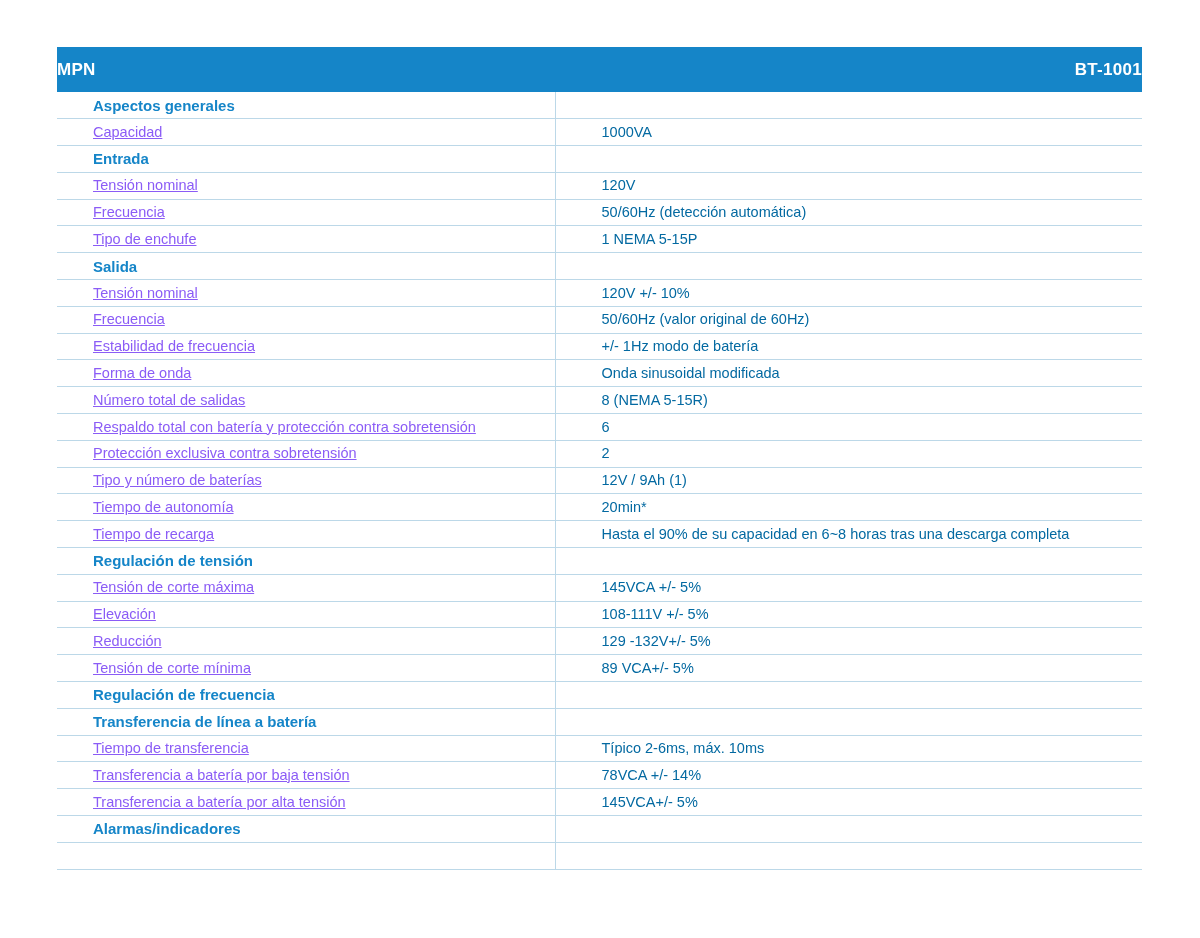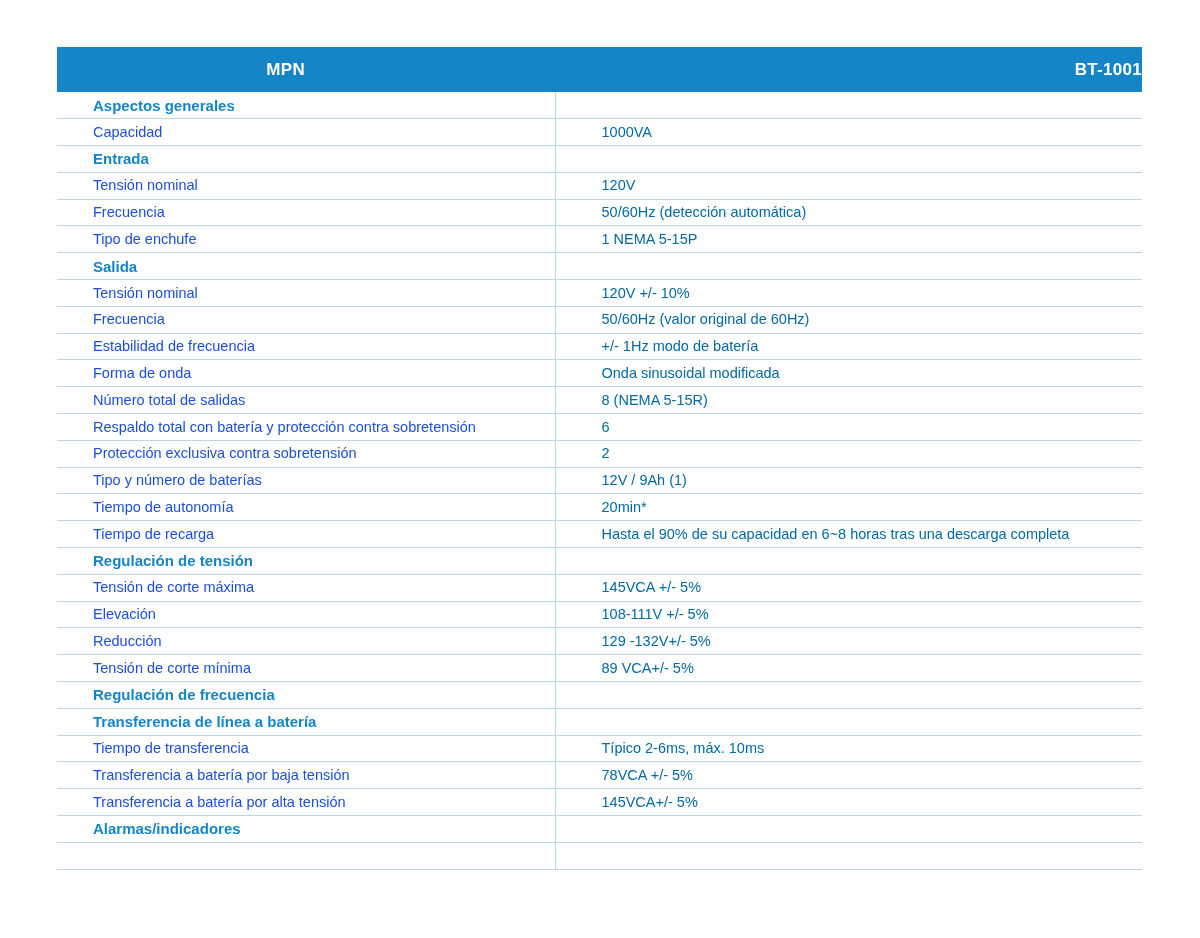--- a/index.html
+++ b/index.html
@@ -40,21 +40,21 @@
     font-size: 17px;
     font-weight: bold;
     letter-spacing: 0.3px;
     height: 45px;
     padding: 0;
     margin: 0;
     border: none;
     vertical-align: middle;
   }
   th.head-mpn {
-    text-align: right;
+    text-align: left;
     padding-right: 250px;
   }
   th.head-model {
     text-align: right;
     padding-left: 50px;
   }
 
   
   tbody tr {
     height: 26.8px;
@@ -78,22 +78,23 @@
     white-space: nowrap;
   }
 
   
   tbody tr.section-row td.cell-label {
     color: #1585c8;
     font-weight: bold;
     font-size: 15px;
   }
   tbody tr.data-row td.cell-label {
-    color: #1d4ed8;
+    color: #8b5cf6;
     font-weight: normal;
+    text-decoration: underline;
   }
   tbody tr.data-row td.cell-value {
     color: #0369a1;
     font-weight: normal;
   }
 
   
   tbody tr.tail-row {
     height: 27px;
   }
@@ -213,21 +214,21 @@
         <tr class="section-row">
           <td class="cell-label">Transferencia de línea a batería</td>
           <td class="cell-value"></td>
         </tr>
         <tr class="data-row">
           <td class="cell-label">Tiempo de transferencia</td>
           <td class="cell-value">Típico 2-6ms, máx. 10ms</td>
         </tr>
         <tr class="data-row">
           <td class="cell-label">Transferencia a batería por baja tensión</td>
-          <td class="cell-value">78VCA +/- 5%</td>
+          <td class="cell-value">78VCA +/- 14%</td>
         </tr>
         <tr class="data-row">
           <td class="cell-label">Transferencia a batería por alta tensión</td>
           <td class="cell-value">145VCA+/- 5%</td>
         </tr>
         <tr class="section-row">
           <td class="cell-label">Alarmas/indicadores</td>
           <td class="cell-value"></td>
         </tr>
         <tr class="tail-row">

